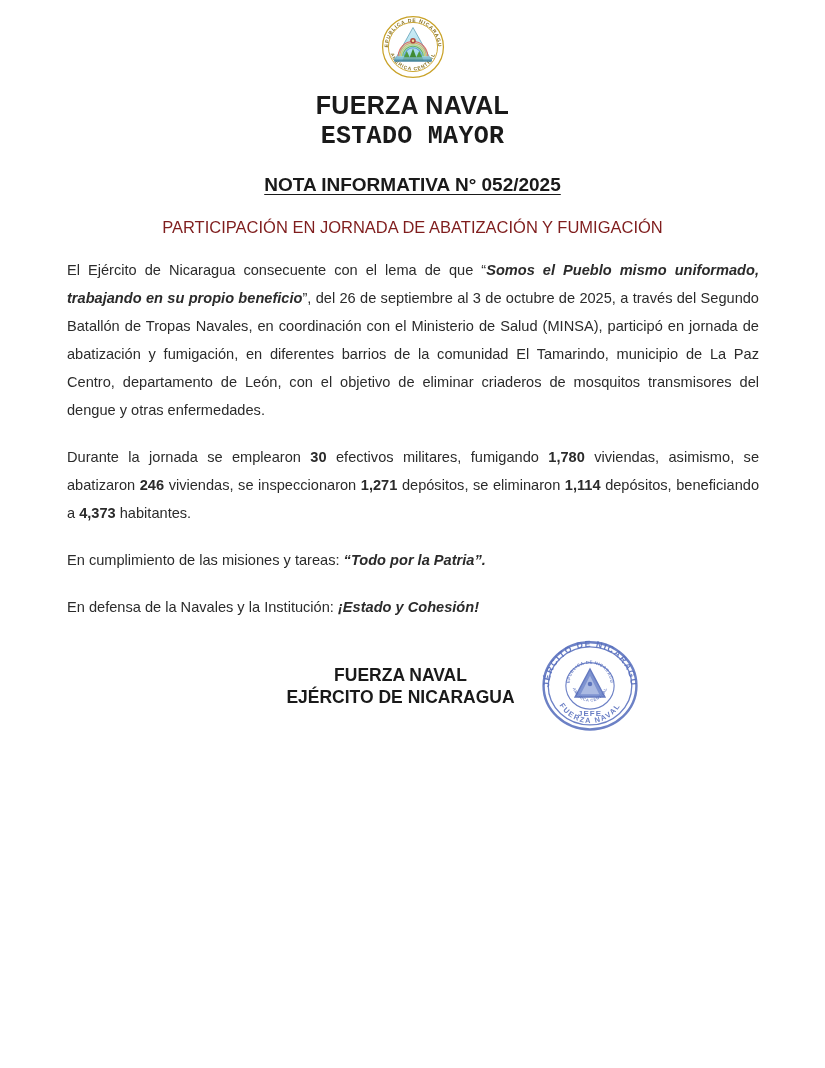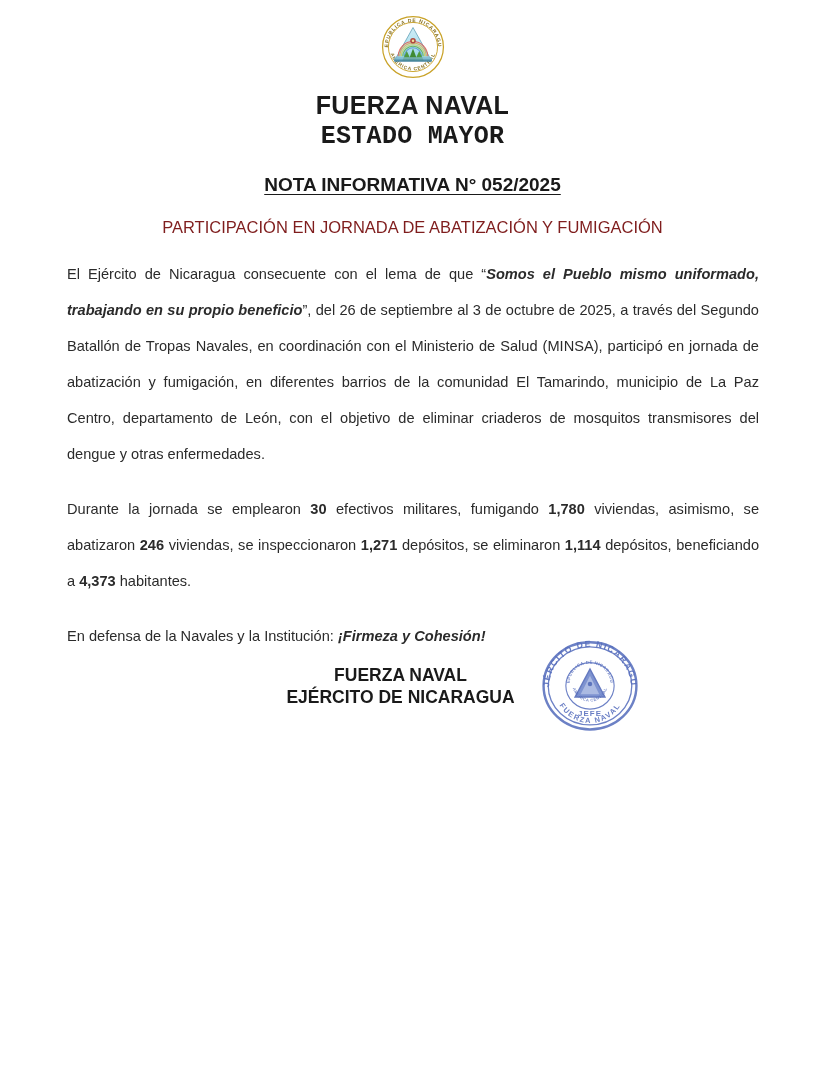--- a/index.html
+++ b/index.html
@@ -80,21 +80,21 @@
 
   
   .body-block {
     position: absolute;
     top: 256px;
     left: 67px;
     width: 692px;
   }
   .para {
     font-size: 14.6px;
-    line-height: 36px;
+    line-height: 28px;
     text-align: justify;
     text-justify: inter-word;
     margin: 0 0 19px 0;
     color: #2b2b2b;
   }
   .para.last { margin-bottom: 0; }
   .para-quote { margin-bottom: 19px; }
   .bi { font-weight: bold; font-style: italic; }
   .b  { font-weight: bold; }
 
@@ -182,22 +182,23 @@
   </div>
 
   <div class="subject">PARTICIPACIÓN EN JORNADA DE ABATIZACIÓN Y FUMIGACIÓN</div>
 
   <div class="body-block">
 
     <p class="para"><span>El Ejército de Nicaragua consecuente con el lema de que “</span><span class="bi">Somos el Pueblo mismo uniformado, trabajando en su propio beneficio</span><span>”, del 26 de septiembre al 3 de octubre de 2025, a través del Segundo Batallón de Tropas Navales, en coordinación con el Ministerio de Salud (MINSA), participó en jornada de abatización y fumigación, en diferentes barrios de la comunidad El Tamarindo, municipio de La Paz Centro, departamento de León, con el objetivo de eliminar criaderos de mosquitos transmisores del dengue y otras enfermedades.</span></p>
 
     <p class="para"><span>Durante la jornada se emplearon </span><span class="b">30</span><span> efectivos militares, fumigando </span><span class="b">1,780</span><span> viviendas, asimismo, se abatizaron </span><span class="b">246</span><span> viviendas, se inspeccionaron </span><span class="b">1,271</span><span> depósitos, se eliminaron </span><span class="b">1,114</span><span> depósitos, beneficiando a </span><span class="b">4,373</span><span> habitantes.</span></p>
 
-
-    <p class="para para-quote"><span>En defensa de la Navales y la Institución: </span><span class="bi">¡Firmeza y Cohesión!</span></p>
+    <p class="para para-quote"><span>En cumplimiento de las misiones y tareas: </span><span class="bi">“Todo por la Patria”.</span></p>
+
+    <p class="para para-quote"><span>En defensa de la Navales y la Institución: </span><span class="bi">¡Estado y Cohesión!</span></p>
 
   </div>
 
   <div class="sig-block">
     <div class="sig-inner">
       <div>FUERZA NAVAL</div>
       <div>EJÉRCITO DE NICARAGUA</div>
     </div>
   </div>
 

